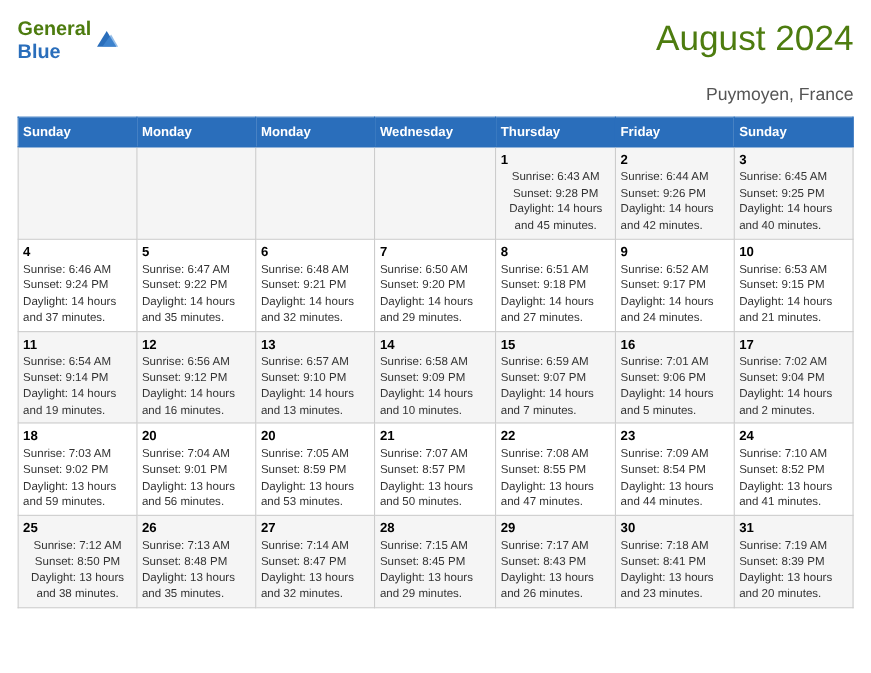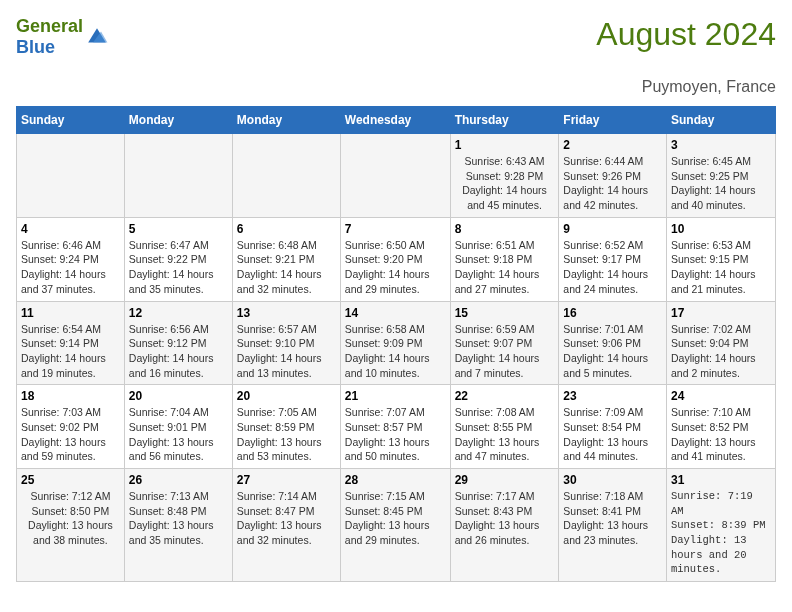--- a/index.html
+++ b/index.html
@@ -312,19 +312,19 @@
 Daylight: 13 hours and 26 minutes.</div>
         </td>
         <td>
           <span class="day-number">30</span>
           <div class="day-info" style="white-space: pre-line;">Sunrise: 7:18 AM
 Sunset: 8:41 PM
 Daylight: 13 hours and 23 minutes.</div>
         </td>
         <td>
           <span class="day-number">31</span>
-          <div class="day-info" style="white-space: pre-line; font-family: Liberation Mono, monospace;">Sunrise: 7:19 AM
+          <div class="day-info" style="white-space: pre-line;">Sunrise: 7:19 AM
 Sunset: 8:39 PM
 Daylight: 13 hours and 20 minutes.</div>
         </td>
       </tr>
     </tbody>
 </table>
 
 </body></html>

